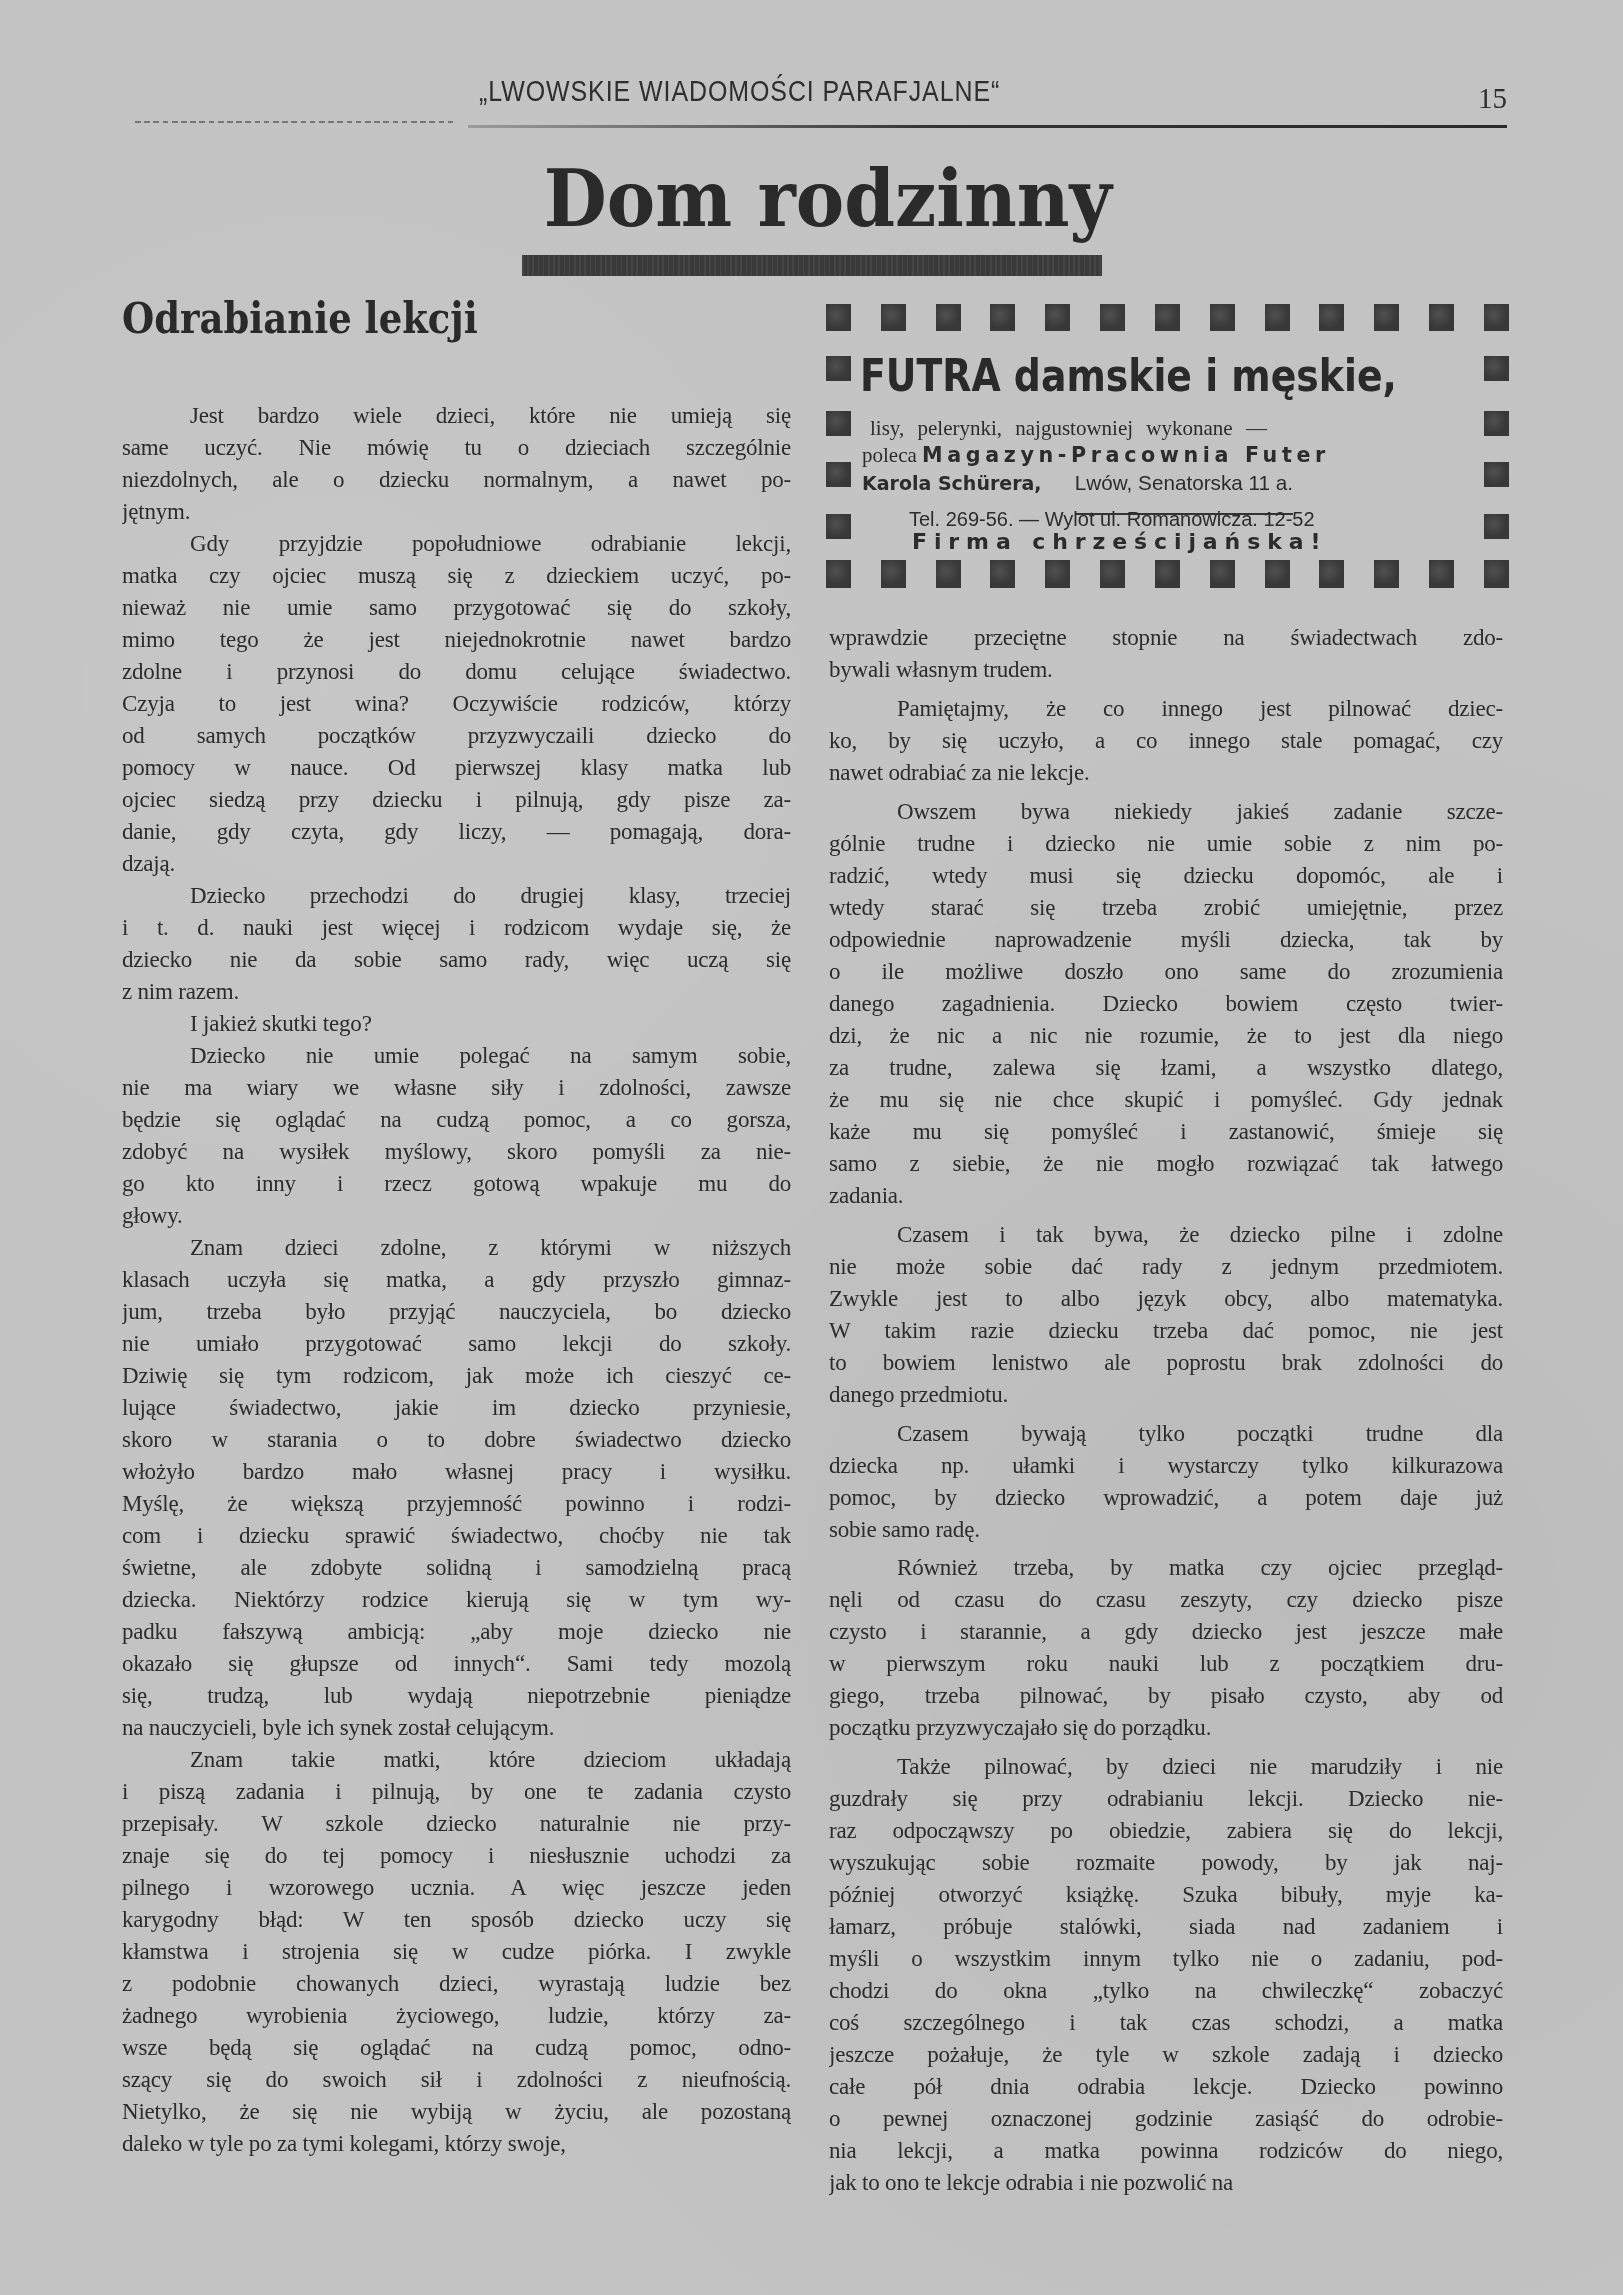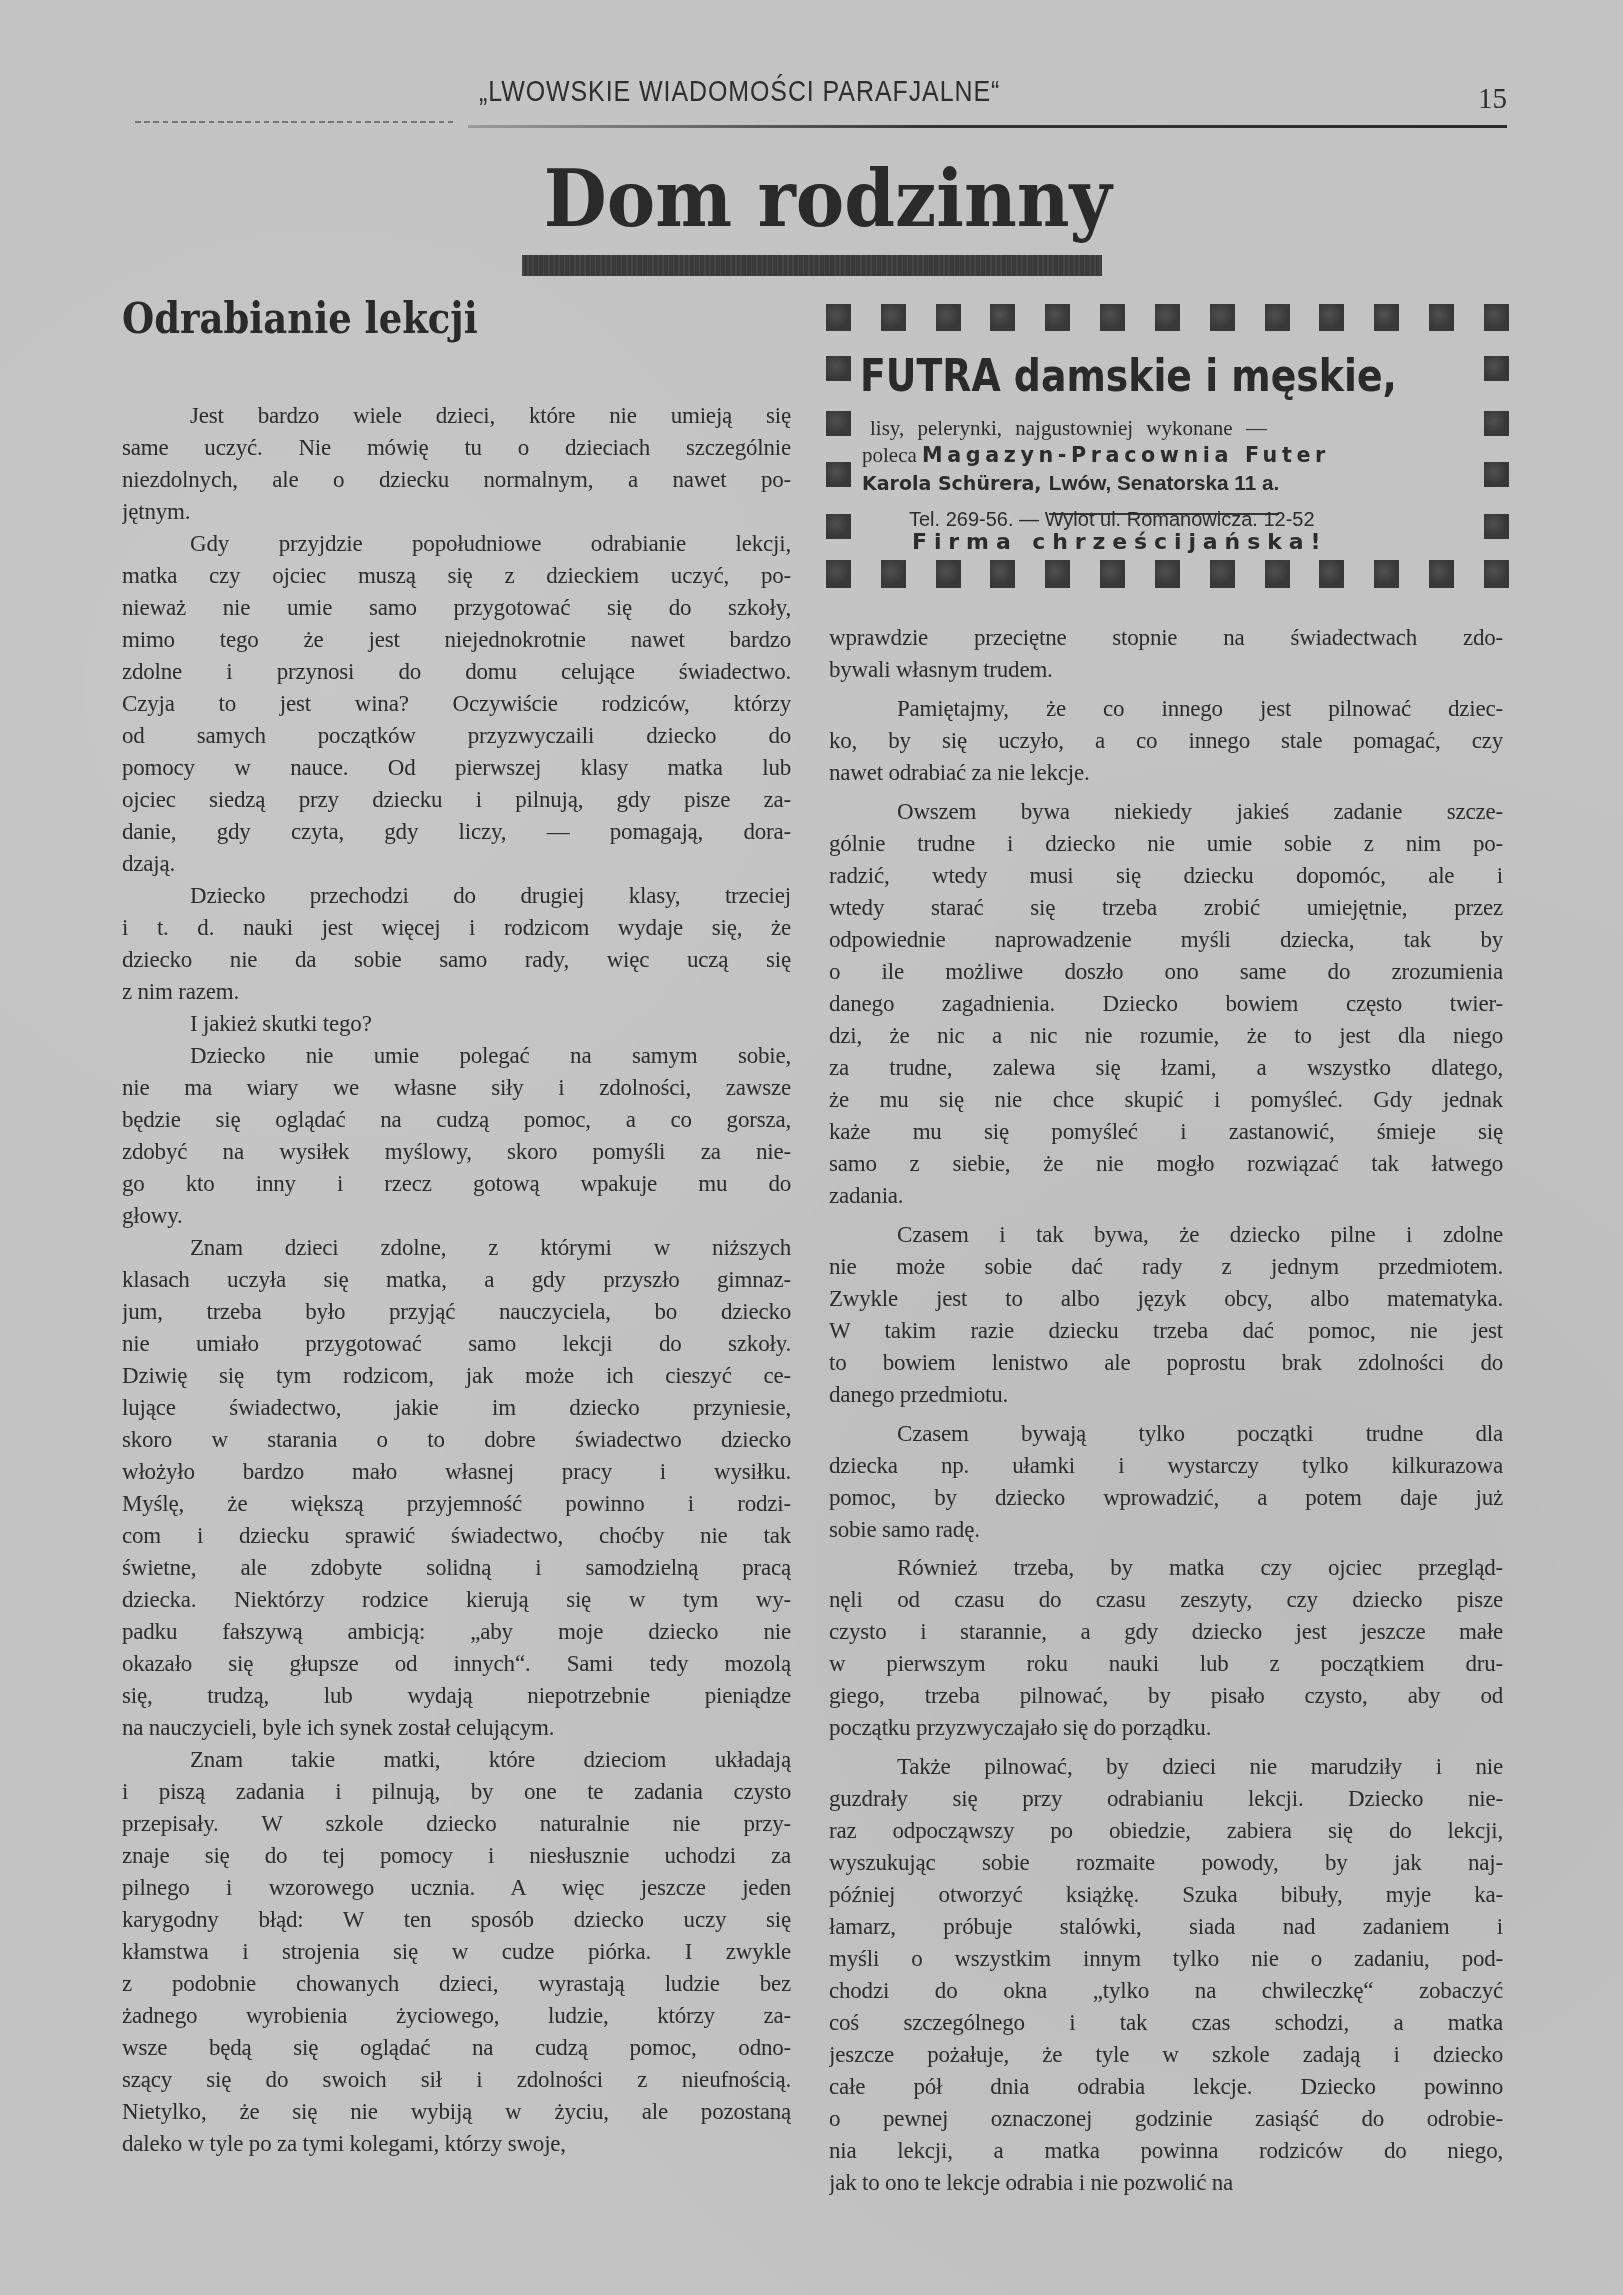--- a/index.html
+++ b/index.html
@@ -102,22 +102,22 @@
     .ad-line.l1 { top: 115px; word-spacing: 8px; margin-left: 8px; }
     .ad-line.l2 { top: 142px; }
     .ad-line.l3 { top: 170px; }
     .ad-line.l4 { top: 207px; left: 83px; font-family: Liberation Sans, sans-serif; font-size: 20px; }
     .ad-line.l5 { top: 228px; left: 86px; }
     .ad-company {
       font-family: "DejaVu Sans", sans-serif; font-weight: bold; letter-spacing: 4.6px; font-size: 20.7px;
     }
     .ad-owner { font-family: "DejaVu Sans", sans-serif; font-weight: bold; font-size: 19px; }
     .ad-address {
-      font-family: "Liberation Sans", sans-serif; font-weight: bold; font-size: 20.7px;
-      border-bottom: 2.3px solid #333; padding-bottom: 19px; margin-left: 2px;
+      font-family: "Liberation Sans", sans-serif; font-weight: normal; font-size: 20.7px;
+      border-bottom: 2.3px solid #333; padding-bottom: 19px; margin-left: 28px;
     }
     .ad-slogan {
       font-family: "DejaVu Sans", sans-serif; font-weight: bold; font-size: 22px; letter-spacing: 6.9px;
     }
   </style>
 </head>
 <body>
 
 <div class="page">
 

